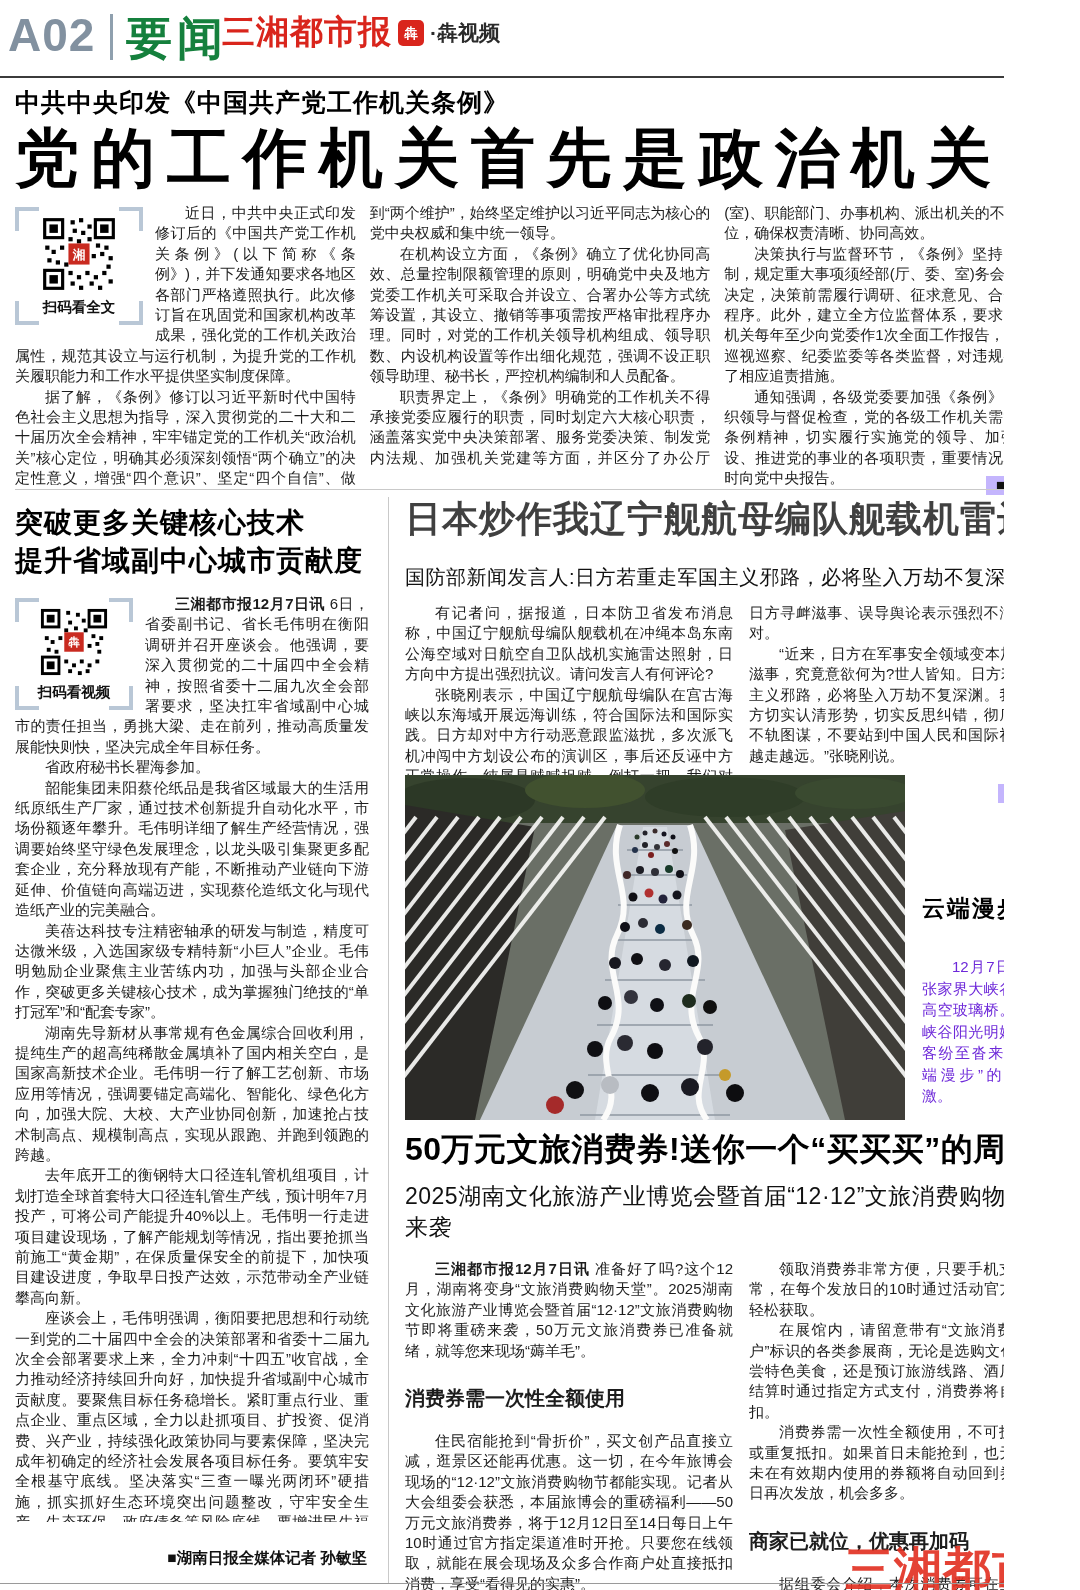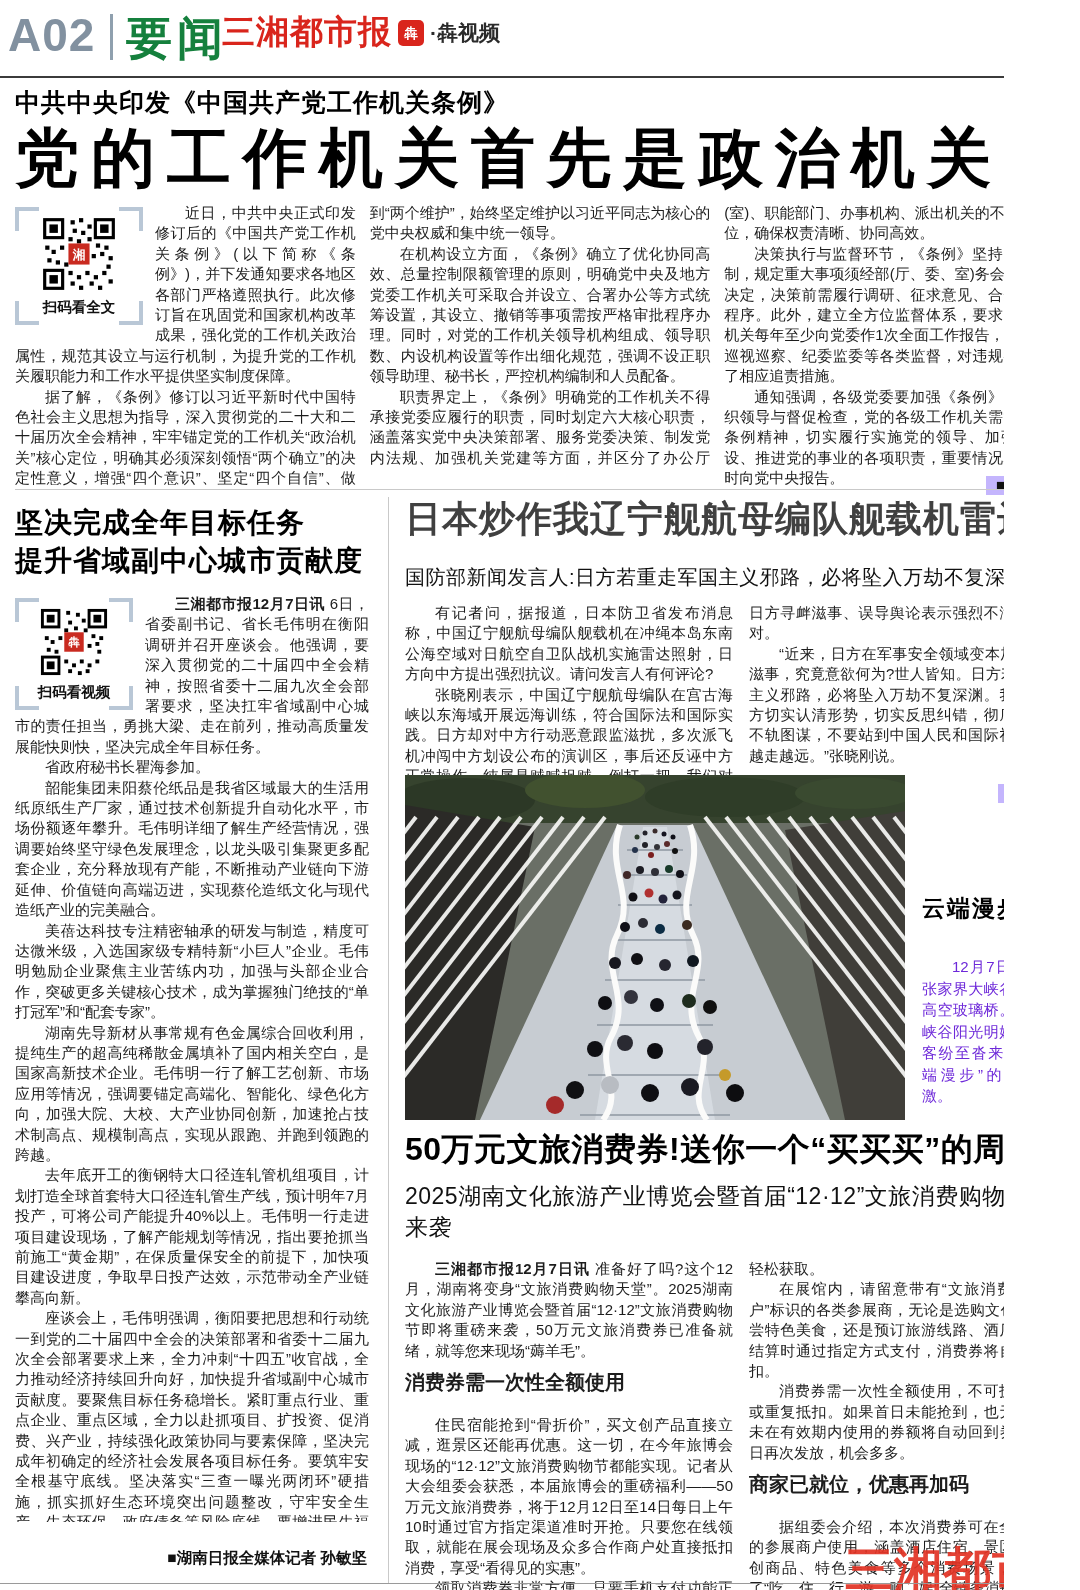--- a/index.html
+++ b/index.html
@@ -17,21 +17,21 @@
   .video-label{font-size:21px;font-weight:bold;color:#2a2a2a;}
   .date-line{margin-top:6px;font-size:13.5px;color:#222;letter-spacing:.5px;}
   .header-rule{position:absolute;top:76px;left:0;width:1080px;height:2px;background:#3b3b3b;}
   
   .mid-rule{position:absolute;top:489px;left:15px;width:1050px;height:1px;background:#c9c9c9;}
   .v-rule{position:absolute;left:388px;top:497px;width:1px;height:1086px;background:#c9c9c9;}
   .bottom-rule{position:absolute;top:1583px;left:0;width:1080px;height:1px;background:#9a9a9a;}
   
   .col-body p{margin:0;text-indent:2em;text-align:justify;font-size:15px;line-height:20.4px;color:#1d1d1d;}
   .col-body p b{font-weight:bold;}
-  .col-body p.sub{text-indent:0;text-align:left;font-weight:bold;font-size:20px;line-height:26px;margin:8px 0 20px;}
+  .col-body p.sub{text-indent:0;text-align:left;font-weight:bold;font-size:20px;line-height:26px;margin:24px 0 20px;}
   .byline-abs{position:absolute;right:0;bottom:0;background:#c4b5fd;padding-left:10px;
               font-size:15px;font-weight:bold;color:#111;}
   .byline-line{font-size:15.5px;font-weight:bold;color:#111;text-align:center;}
   
   .qr-block{float:left;position:relative;width:128px;padding:9px 0 8px;margin:4px 12px 4px 0;}
   .qr-block .corner{position:absolute;width:20px;height:20px;border:4px solid #b9c7d6;}
   .corner.tl{top:0;left:0;border-right:none;border-bottom:none;}
   .corner.tr{top:0;right:0;border-left:none;border-bottom:none;}
   .corner.bl{bottom:0;left:0;border-right:none;border-top:none;}
   .corner.br{bottom:0;right:0;border-left:none;border-top:none;}
@@ -155,21 +155,21 @@
         <p>决策执行与监督环节，《条例》坚持民主集中制，规定重大事项须经部(厅、委、室)务会集体研究决定，决策前需履行调研、征求意见、合规审查等程序。此外，建立全方位监督体系，要求党的工作机关每年至少向党委作1次全面工作报告，自觉接受巡视巡察、纪委监委等各类监督，对违规行为明确了相应追责措施。</p>
         <p>通知强调，各级党委要加强《条例》实施的组织领导与督促检查，党的各级工作机关需深刻领会条例精神，切实履行实施党的领导、加强党的建设、推进党的事业的各项职责，重要情况和建议及时向党中央报告。</p>
       </div>
   </div>
 
   <div class="mid-rule"></div>
   <div class="v-rule"></div>
 
   <div class="article-left">
     <div class="headline">
-      <div>坚决完成全年目标任务</div>
+      <div>突破更多关键核心技术</div>
       <div>提升省域副中心城市贡献度</div>
     </div>
     <div class="body col-body">
       <div class="qr-block" style="width:118px;">
         <i class="corner tl"></i>
           <i class="corner tr"></i>
           <i class="corner bl"></i>
           <i class="corner br"></i>
         <svg class="qr-img" width="70" height="70" viewBox="0 0 72 72">
           <rect x="0" y="0" width="72" height="72" fill="#fff"></rect>

